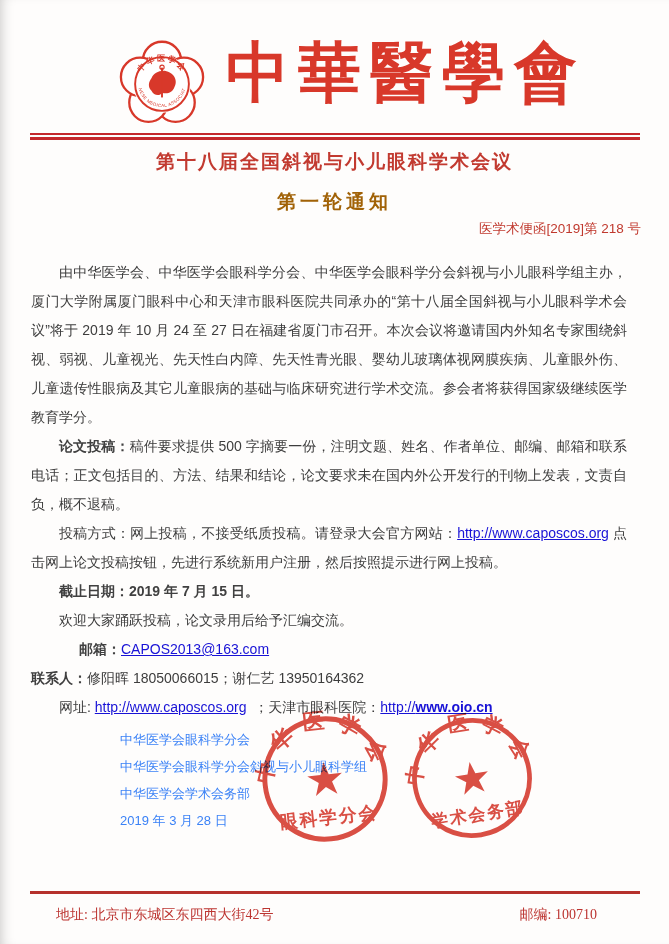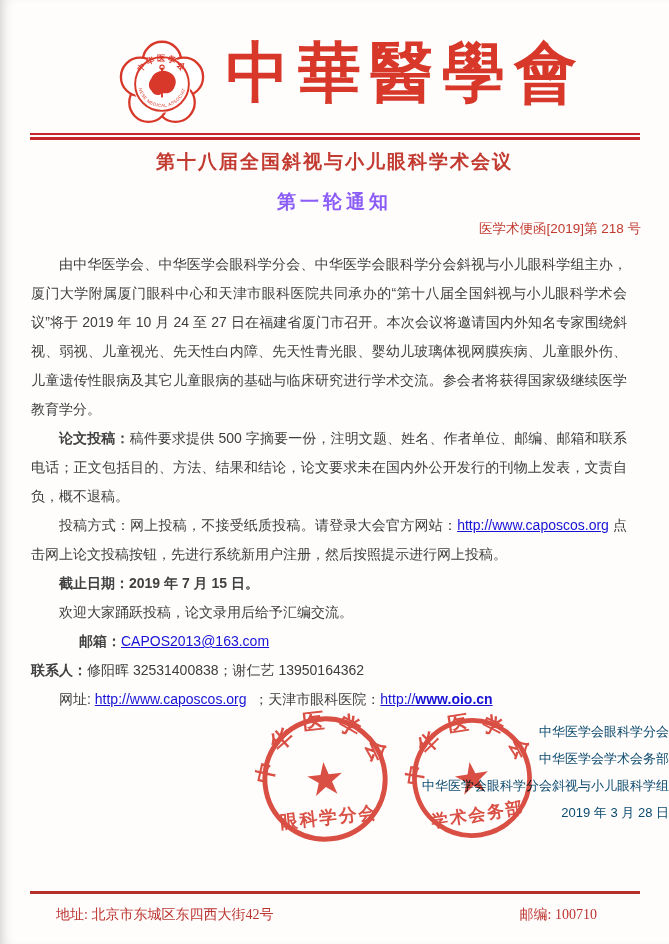--- a/index.html
+++ b/index.html
@@ -28,44 +28,44 @@
   
   .title{
     margin-top:9px;text-align:center;
     font-family:Liberation Sans, sans-serif;
     font-size:19px;font-weight:bold;color:#c23a30;letter-spacing:2px;
     line-height:26px;
   }
   .subtitle{
     margin-top:14px;text-align:center;
     font-family:"Liberation Serif", serif;
-    font-size:19px;font-weight:bold;color:#8b5cf6;letter-spacing:4px;
+    font-size:19px;font-weight:bold;color:#a16207;letter-spacing:4px;
     line-height:25px;
   }
   .ref-no{
     margin-top:6px;padding-right:28px;text-align:right;
     font-size:13.5px;color:#c0392e;line-height:18px;
   }
   
   .body{
-    margin:12px 42px 0 31px;
+    margin:20px 42px 0 31px;
     font-size:14px;color:#3d3d3d;line-height:29px;
     text-align:justify;
   }
   .body p{margin:0;white-space:pre-wrap;}
   .indent{text-indent:2em;}
   .b{font-weight:bold;color:#404040;}
   a.lnk{color:#1812d6;text-decoration:underline;cursor:pointer;}
   a.lnk .b2{font-weight:bold;color:#1812d6;}
   .ml-email{margin-left:206px;padding-left:48px;}
   .ml-contact{margin-left:236px;}
   
   .signature{
     position:relative;margin:4px 0 8px 120px;width:549px;
-    text-align:right;font-size:13px;color:#0c4a6e;line-height:27px;
+    text-align:left;font-size:13px;color:#3b82f6;line-height:27px;
   }
   .signature p{margin:0;white-space:pre-wrap;}
   .stamp{position:absolute;mix-blend-mode:multiply;opacity:.88;}
   .stamp-left{left:256px;top:710px;width:138px;height:138px;transform:rotate(-6deg);}
   .stamp-right{left:406px;top:712px;width:132px;height:132px;transform:rotate(-9deg);}
   .stamp-ring{fill:none;stroke:#d5362b;stroke-width:5px;}
   .stamp-arc{fill:#d5362b;font-size:22px;font-weight:bold;letter-spacing:11px;
     font-family:"Liberation Sans", sans-serif;}
   .stamp-star{fill:#d5362b;font-size:46px;}
   .stamp-bottom{fill:#d5362b;font-size:18px;font-weight:bold;letter-spacing:2px;
@@ -138,30 +138,30 @@
 
     <p class="indent"><span>投稿方式：网上投稿，不接受纸质投稿。请登录大会官方网站：</span><a class="lnk">http://www.caposcos.org</a><span> 点击网上论文投稿按钮，先进行系统新用户注册，然后按照提示进行网上投稿。</span></p>
 
     <p class="indent b">截止日期：2019 年 7 月 15 日。</p>
 
     <p class="indent">欢迎大家踊跃投稿，论文录用后给予汇编交流。</p>
 
 
     <p class="ml-email"><span class="b">邮箱：</span><a class="lnk">CAPOS2013@163.com</a></p>
 
-    <p class="ml-contact"><span class="b">联系人：</span><span>修阳晖 32531400838；谢仁艺 13950164362</span></p>
+    <p class="ml-contact"><span class="b">联系人：</span><span>修阳晖 18050066015；谢仁艺 13950164362</span></p>
 
 
     <p class="indent"><span>网址: </span><a class="lnk">http://www.caposcos.org</a><span>  ；天津市眼科医院：</span><a class="lnk"><span>http://</span><span class="b2">www.oio.cn</span></a></p>
   </div>
 
   <div class="signature">
     <p>中华医学会眼科学分会</p>
+    <p>中华医学会眼科学分会斜视与小儿眼科学组</p>
     <p>中华医学会学术会务部</p>
-    <p>中华医学会眼科学分会斜视与小儿眼科学组</p>
     <p>2019 年 3 月 28 日</p>
   </div>
 
   <svg class="stamp stamp-left" viewBox="-70 -70 140 140" aria-hidden="true">
     <defs>
         <path id="arcL" d="M -40 36 A 53 53 0 1 1 40 36"></path>
       </defs>
     <circle class="stamp-ring" r="61"></circle>
     <text class="stamp-arc"><textPath href="#arcL" startOffset="50%" text-anchor="middle">中华医学会</textPath></text>
     <text class="stamp-star" x="0" y="16" text-anchor="middle">★</text>

